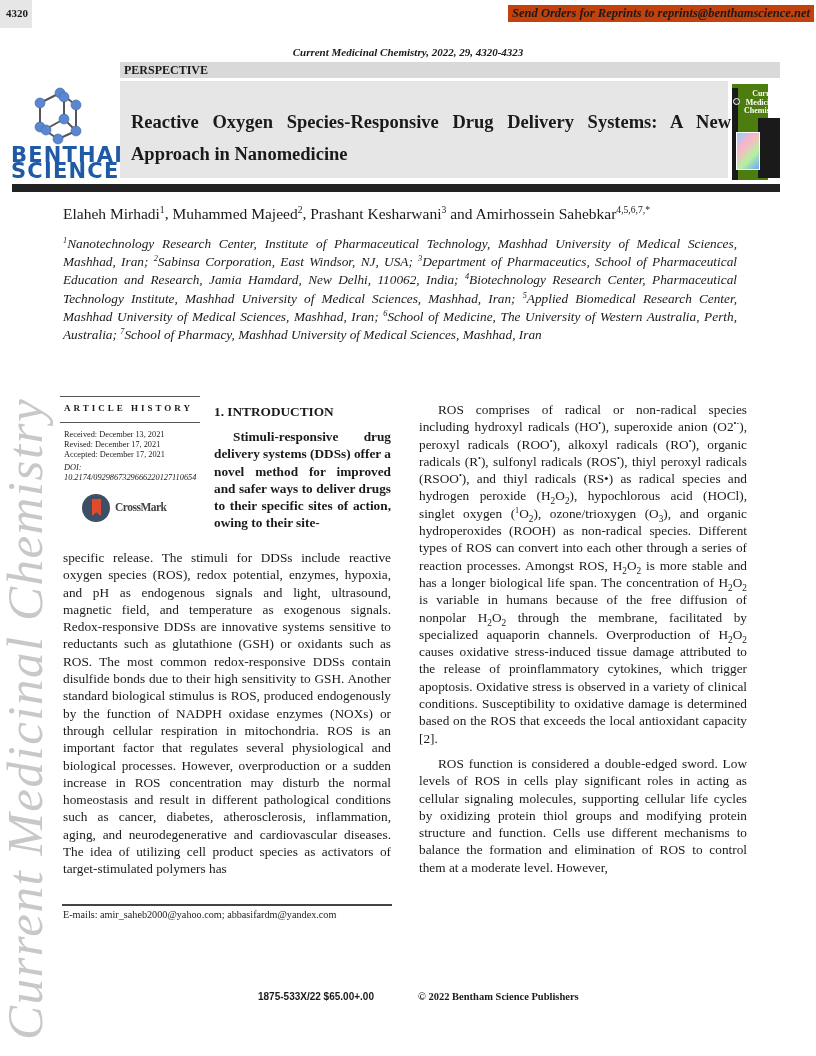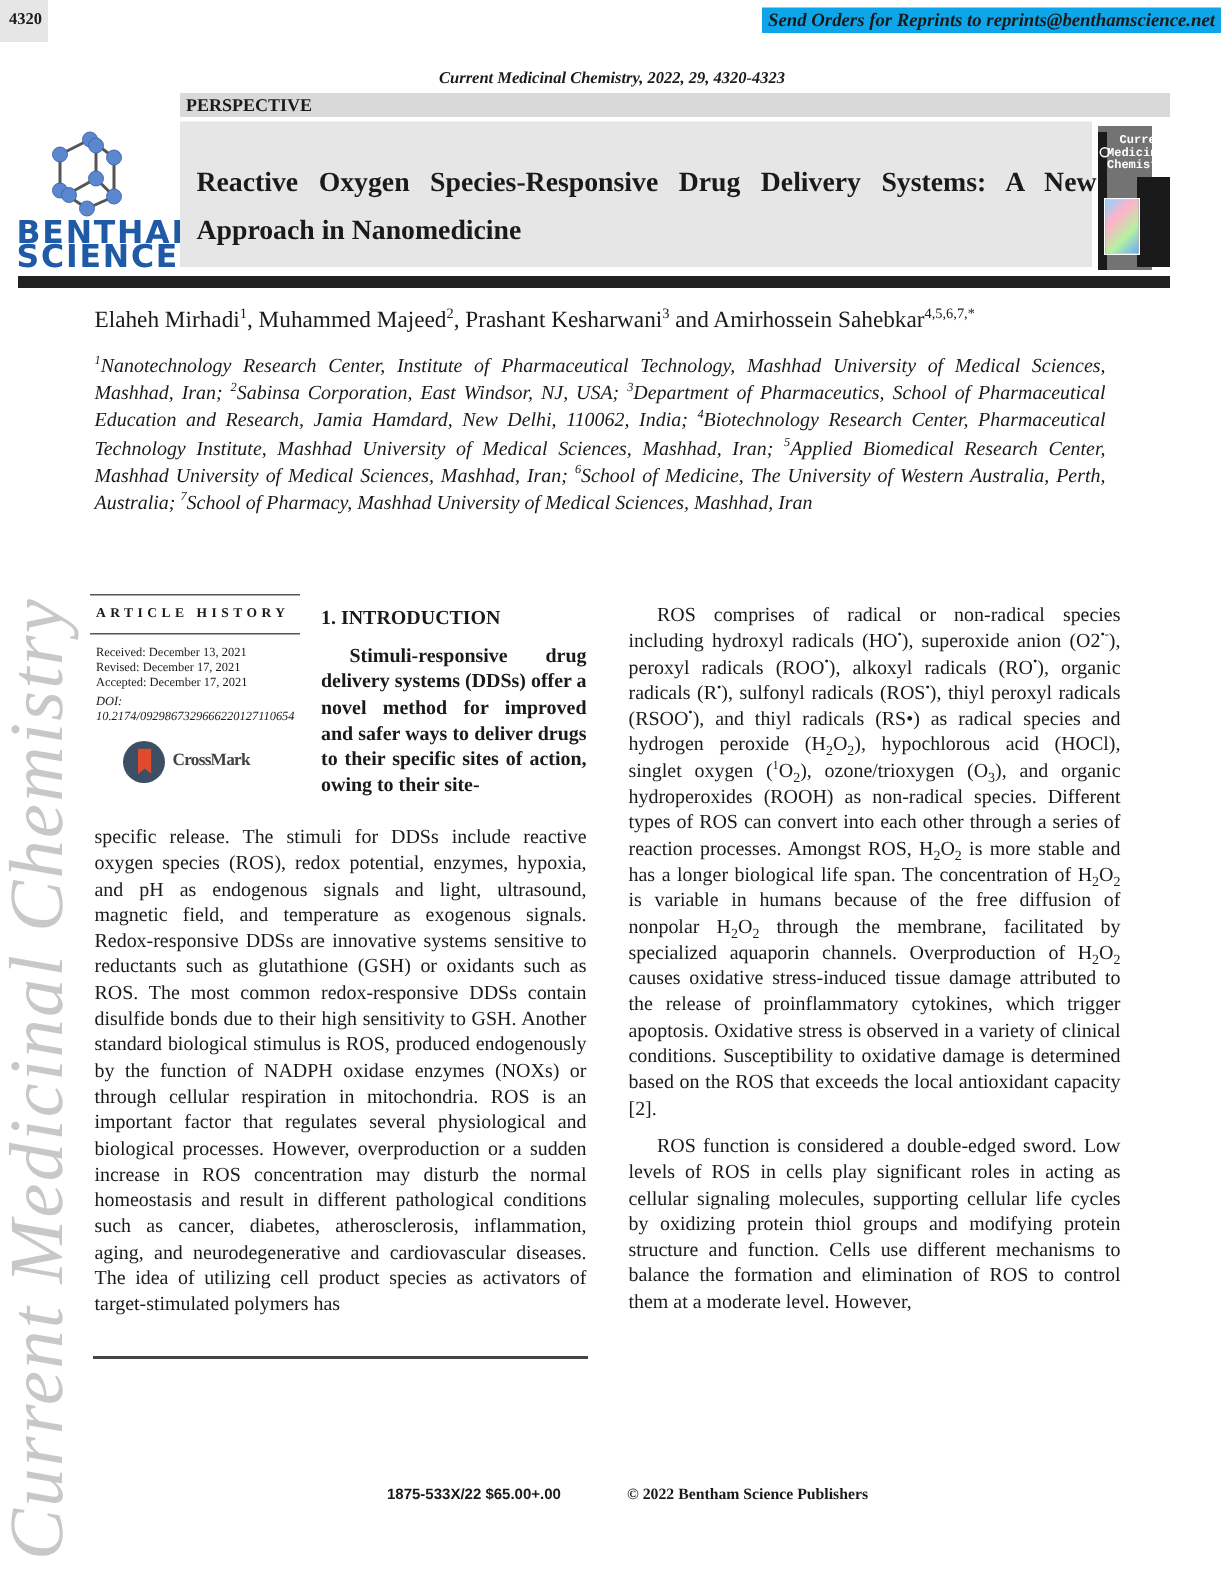--- a/index.html
+++ b/index.html
@@ -3,41 +3,41 @@
 <meta charset="utf-8">
 <style>
   html, body { margin: 0; padding: 0; background: #ffffff; }
   body { width: 816px; height: 1056px; position: relative; overflow: hidden;
          font-family: "Liberation Serif", serif; color: #1a1a1a; }
   .abs { position: absolute; }
 
   
   .page-num-box { left: 0; top: 0; width: 32px; height: 28px; background: #e6e6e6; }
   .page-num { left: 6px; top: 7px; font-size: 11px; font-weight: bold; }
-  .reprints { right: 2px; top: 5px; background: #0ea5e9; padding: 1px 4px;
+  .reprints { right: 2px; top: 5px; background: #c2410c; padding: 1px 4px;
               font-size: 12.5px; font-weight: bold; font-style: italic; }
   .journal-line { left: 0; width: 816px; top: 46px; text-align: center;
                   font-size: 11px; font-weight: bold; font-style: italic; }
 
   
   .perspective-bar { left: 120px; top: 62px; width: 660px; height: 16px; background: #d9d9d9; }
   .perspective-label { left: 124px; top: 63px; font-size: 12px; font-weight: bold; }
   .title-box { left: 120px; top: 81px; width: 608px; height: 97px; background: #e6e6e6; }
   .title { left: 131px; top: 106px; width: 600px; font-size: 18.5px; font-weight: bold;
            line-height: 32px; text-align: justify; text-align-last: left; }
   .black-bar { left: 12px; top: 184px; width: 768px; height: 8px; background: #222222; }
 
   
   .logo-molecule { left: 28px; top: 83px; width: 70px; height: 70px; }
   .logo-text { left: 11px; top: 147px; width: 104px; text-align: center;
                font-family: "DejaVu Sans", sans-serif; font-weight: bold;
                font-size: 21px; line-height: 16px; letter-spacing: 1.2px; color: #1f5aa6; }
 
   
-  .cover { left: 732px; top: 84px; width: 36px; height: 96px; background: #737373; font-family: Liberation Mono, monospace; }
+  .cover { left: 732px; top: 84px; width: 36px; height: 96px; background: #4d7c0f; }
   .cover-black { left: 0; top: 4px; width: 6px; height: 92px; background: #1a1a1a; }
   .cover-title { left: 6px; top: 6px; width: 42px; text-align: right; color: #ffffff;
                  font-size: 8px; line-height: 8.5px; font-weight: bold; }
   .cover-sub-box { left: 26px; top: 34px; width: 22px; height: 60px; background: #1a1a1a; }
   .cover-image { left: 4px; top: 48px; width: 22px; height: 36px;
                  background: linear-gradient(135deg,#8fd3ff,#ffb3c8,#b5f1a0,#69a7ff); border: 1px solid #fff; }
   .cover-ring { left: 1px; top: 14px; width: 5px; height: 5px; border-radius: 50%;
                 border: 1px solid #ffffff; background: #333; }
 
   
@@ -169,16 +169,17 @@
 <div class="abs body-text col1-narrow indent">Stimuli-responsive drug delivery systems (DDSs) offer a novel method for improved and safer ways to deliver drugs to their specific sites of action, owing to their site-</div>
 <div class="abs body-text col1-wide">specific release. The stimuli for DDSs include reactive oxygen species (ROS), redox potential, enzymes, hypoxia, and pH as endogenous signals and light, ultrasound, magnetic field, and temperature as exogenous signals. Redox-responsive DDSs are innovative systems sensitive to reductants such as glutathione (GSH) or oxidants such as ROS. The most common redox-responsive DDSs contain disulfide bonds due to their high sensitivity to GSH. Another standard biological stimulus is ROS, produced endogenously by the function of NADPH oxidase enzymes (NOXs) or through cellular respiration in mitochondria. ROS is an important factor that regulates several physiological and biological processes. However, overproduction or a sudden increase in ROS concentration may disturb the normal homeostasis and result in different pathological conditions such as cancer, diabetes, atherosclerosis, inflammation, aging, and neurodegenerative and cardiovascular diseases. The idea of utilizing cell product species as activators of target-stimulated polymers has</div>
 
 <div class="abs body-text col2">
   <p><span>ROS comprises of radical or non-radical species including hydroxyl radicals (HO</span><sup>•</sup><span>), superoxide anion (O2</span><sup>•-</sup><span>), peroxyl radicals (ROO</span><sup>•</sup><span>), alkoxyl radicals (RO</span><sup>•</sup><span>), organic radicals (R</span><sup>•</sup><span>), sulfonyl radicals (ROS</span><sup>•</sup><span>), thiyl peroxyl radicals (RSOO</span><sup>•</sup><span>), and thiyl radicals (RS•) as radical species and hydrogen peroxide (H</span><sub>2</sub><span>O</span><sub>2</sub><span>), hypochlorous acid (HOCl), singlet oxygen (</span><sup>1</sup><span>O</span><sub>2</sub><span>), ozone/trioxygen (O</span><sub>3</sub><span>), and organic hydroperoxides (ROOH) as non-radical species. Different types of ROS can convert into each other through a series of reaction processes. Amongst ROS, H</span><sub>2</sub><span>O</span><sub>2</sub><span> is more stable and has a longer biological life span. The concentration of H</span><sub>2</sub><span>O</span><sub>2</sub><span> is variable in humans because of the free diffusion of nonpolar H</span><sub>2</sub><span>O</span><sub>2</sub><span> through the membrane, facilitated by specialized aquaporin channels. Overproduction of H</span><sub>2</sub><span>O</span><sub>2</sub><span> causes oxidative stress-induced tissue damage attributed to the release of proinflammatory cytokines, which trigger apoptosis. Oxidative stress is observed in a variety of clinical conditions. Susceptibility to oxidative damage is determined based on the ROS that exceeds the local antioxidant capacity [2].</span></p>
   <p>ROS function is considered a double-edged sword. Low levels of ROS in cells play significant roles in acting as cellular signaling molecules, supporting cellular life cycles by oxidizing protein thiol groups and modifying protein structure and function. Cells use different mechanisms to balance the formation and elimination of ROS to control them at a moderate level. However,</p>
 </div>
 
 <div class="abs foot-rule"></div>
 <div class="abs footnote">
+  <div>E-mails: amir_saheb2000@yahoo.com; abbasifardm@yandex.com</div>
 </div>
 
 <div class="abs issn">1875-533X/22 $65.00+.00</div>
 <div class="abs copyright">© 2022  Bentham Science Publishers</div>
 
 </body></html>

